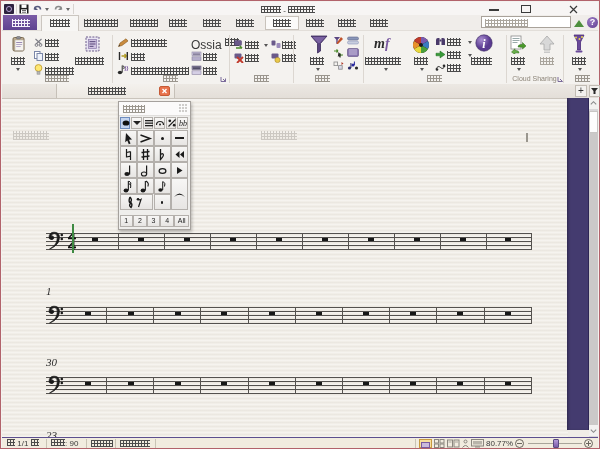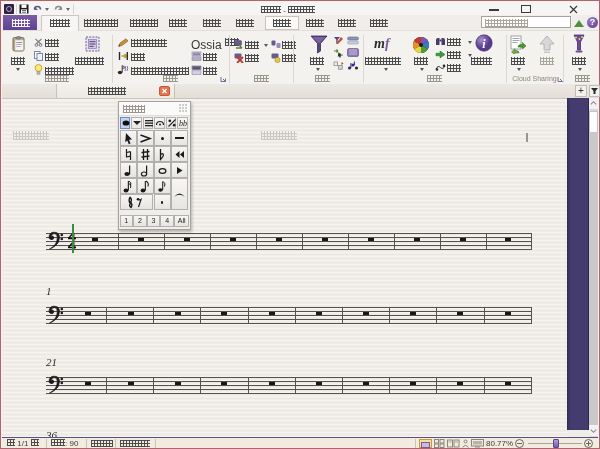--- a/index.html
+++ b/index.html
@@ -426,22 +426,22 @@
         <div class="rs" style="left:316.5px"></div>
         <div class="rs" style="left:363.5px"></div>
         <div class="rs" style="left:411px"></div>
         <div class="rs" style="left:458.5px"></div>
       </div>
  <svg class="abs" style="left:46px;top:273px" width="16" height="22" viewBox="0 0 16 22">
   <path d="M1 9 Q1 3.2 6 3.2 Q11.5 3.2 11.5 8.5 Q11.5 14 6.5 17.5 Q4 19.2 1.5 20 Q5.5 18 7.5 15 Q9.3 12.2 9.3 8.5 Q9.3 4.6 6.3 4.6 Q3.6 4.6 3.3 7.2 Q4.8 6.6 5.6 7.8 Q6.3 9 5.3 10 Q4.2 11 2.8 10.4 Q1 9.7 1 9 Z" fill="#1a1a1a" stroke="#1a1a1a" stroke-width="0.7"></path>
   <circle cx="13.8" cy="6" r="1.3" fill="#1a1a1a"></circle>
         <circle cx="13.8" cy="10" r="1.3" fill="#1a1a1a"></circle>
  </svg>
- <div class="abs mnum" style="left:44px;top:256px">21</div>
- <div class="abs mnum" style="left:44px;top:329px">36</div>
+ <div class="abs mnum" style="left:44px;top:256px">30</div>
+ <div class="abs mnum" style="left:44px;top:329px">23</div>
 
  <div id="keypad" class="abs">
   <div class="abs" style="left:0;top:0;width:100%;height:13px;background:#fbfafa;border-bottom:1px solid #e0dedc"></div>
   <div class="abs" style="left:4px;top:3px"><i class="z gy" style="width:22px"></i></div>
   <div class="abs" style="left:59px;top:2px;width:9px;height:9px;background:
    repeating-linear-gradient(90deg,rgba(255,255,255,.9) 0 1px,rgba(0,0,0,0) 1px 3px),
    repeating-linear-gradient(0deg,rgba(255,255,255,.9) 0 1px,rgba(0,0,0,0) 1px 3px),#cfcdcb"></div>
   <div class="kt abs sel" style="left:1px;top:15px">
           <svg width="10" height="10" viewBox="0 0 10 10">
             <ellipse cx="5" cy="5" rx="3.4" ry="2.6" fill="#101010"></ellipse>

